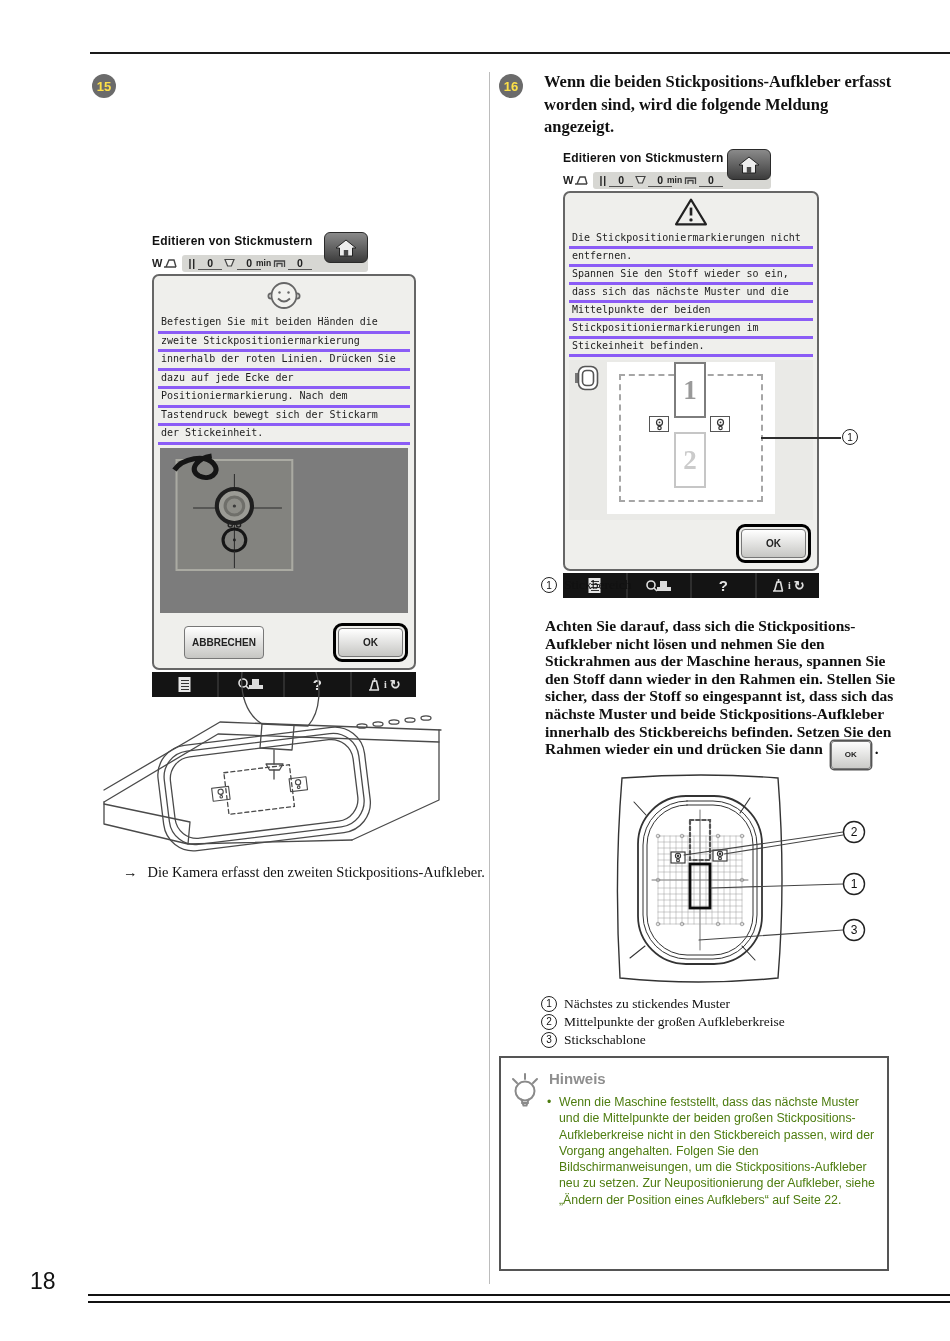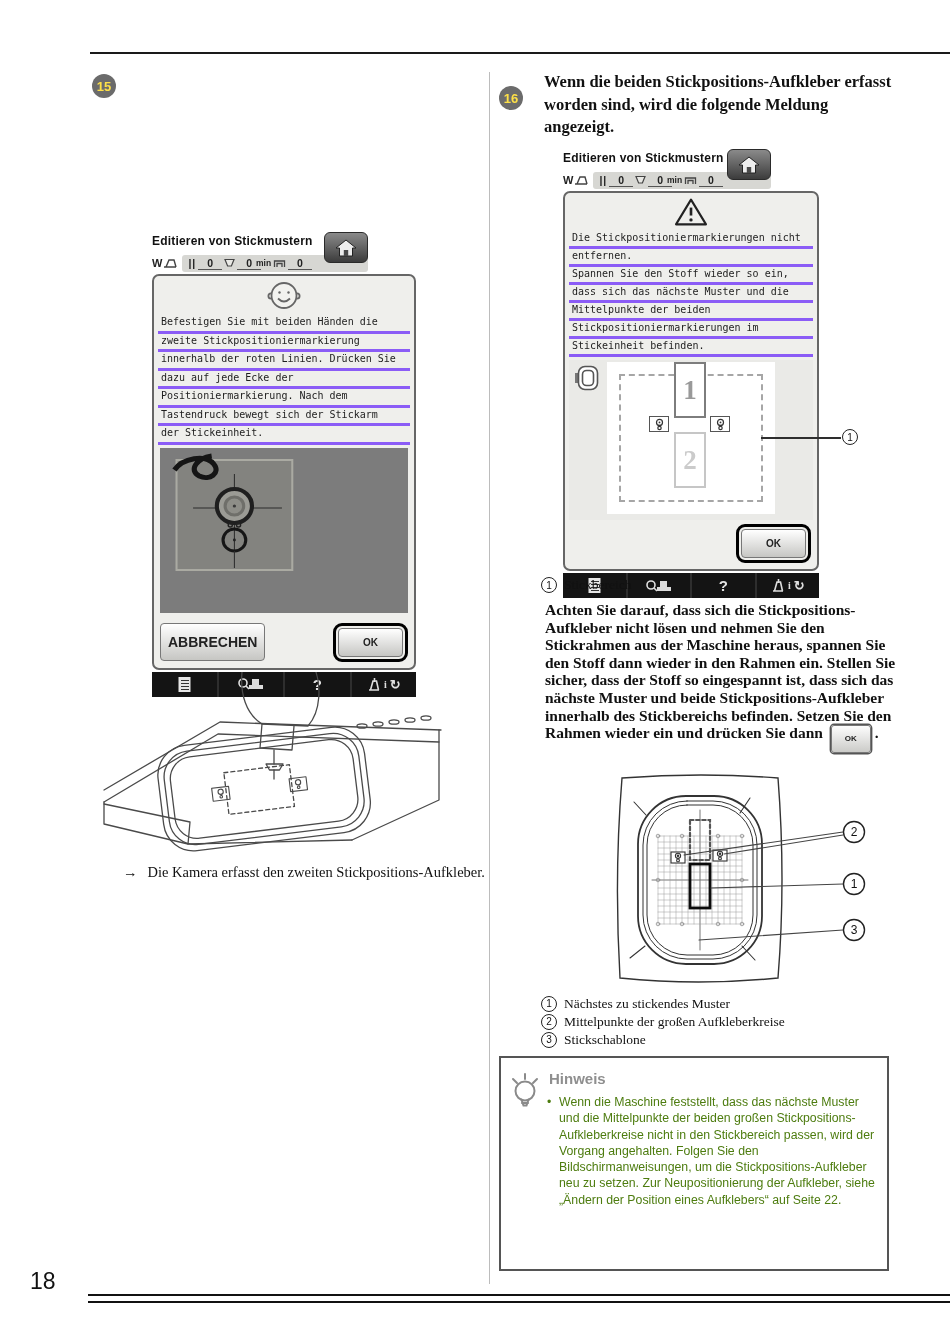--- a/index.html
+++ b/index.html
@@ -42,21 +42,21 @@
   .scr-body { border:2px solid #666; border-radius:7px; background:#efefec; padding:4px; margin-top:1px; }
   .msg-icon { text-align:center; }
   .msg-line { font-family:"DejaVu Sans Mono", monospace; font-size:10px; line-height:12px; color:#1d1d1d;
               border-bottom:3px solid #8b5cf6; padding:1px 1px 2px 3px; }
   .scr1 .msg-line { line-height:12.5px; }
 
   .camera { position:relative; margin:3px 2px 2px; }
   .btn-row { display:flex; align-items:center; padding:4px 2px 2px; }
   .btn { background:linear-gradient(#ffffff,#c6c6c3); border:1px solid #777; border-radius:4px;
          color:#222; font-weight:bold; font-family:"Liberation Sans", sans-serif; }
-  .btn-cancel { font-size:14px; padding:10px 7px; }
+  .btn-cancel { font-size:10px; padding:10px 7px;margin-left:24px; }
   .ok-hl { border:3.5px solid #000; border-radius:9px; padding:2px; margin-left:auto; background:#efefec; }
   .btn-ok { font-size:10px; padding:8px 24px; }
 
   .taskbar { display:flex; gap:2px; background:#2e2e2e; margin-top:2px; height:25px; }
   .task-btn { flex:1; background:#141414; display:flex; align-items:center; justify-content:center; gap:3px; }
   .help-q { color:#e4e4e4; font-weight:bold; font-size:15px; }
   .rot-glyph { color:#e0e0e0; font-size:13px; font-weight:bold; line-height:1; }
   .info-i { color:#e0e0e0; font-size:10px; font-weight:bold; font-family:"Liberation Serif", serif; }
 
   
@@ -72,21 +72,21 @@
              display:flex; align-items:center; justify-content:center; }
   .callout-line { position:absolute; left:761px; top:437px; width:80px; height:1.6px; background:#2e2e2e; }
   .circ-num { display:inline-flex; width:16px; height:16px; border:1.1px solid #222; border-radius:50%;
               align-items:center; justify-content:center; font-size:10px; color:#111; background:#fff;
               font-family:"Liberation Sans", sans-serif; font-weight:normal; flex:none; }
   .callout-circ { position:absolute; left:842px; top:429px; }
 
   .cap-row { position:absolute; display:flex; align-items:center; gap:7px;
              font-family:"Liberation Serif", serif; font-size:13.5px; color:#111; }
   .para { position:absolute; font-family:"Liberation Serif", serif; font-weight:bold; font-size:15.5px;
-          line-height:17.6px; color:#111; }
+          line-height:17.6px; color:#111;margin-top:16px; }
   .fig-caps { position:absolute; display:flex; flex-direction:column; gap:2px; }
   .fig-caps .row { display:flex; align-items:center; gap:7px; font-family:"Liberation Serif", serif;
                    font-size:13.5px; color:#111; line-height:14px; }
 
   .result-line { position:absolute; font-family:"Liberation Serif", serif; font-size:14.5px; color:#111;
                  display:flex; gap:10px; }
 
   
   .note { position:absolute; left:499px; top:1056px; width:390px; height:215px; border:2px solid #555; background:#fff; }
   .note-title { position:absolute; left:48px; top:12px; font-weight:bold; font-size:15px; color:#8f8f8f; }
@@ -251,21 +251,21 @@
         </g>
       </g>
     </svg>
   </div>
 
   <div class="result-line" style="left:123px; top:864px;">
     <span>→</span>
     <span>Die Kamera erfasst den zweiten Stickpositions-Aufkleber.</span>
   </div>
 
-  <div class="badge" style="left:499px; top:74px;margin-top:12px;">16</div>
+  <div class="badge" style="left:499px; top:74px;">16</div>
   <div class="step-text lh-norm" style="left:544px; top:71px; width:352px;">Wenn die beiden Stickpositions-Aufkleber erfasst worden sind, wird die folgende Meldung angezeigt.</div>
 
   <div class="screen scr2" style="left:563px; top:147px; width:256px;">
     <div class="scr-top">
       <div class="scr-header">
         <span class="scr-title">Editieren von Stickmustern</span>
         <svg width="30" height="13" viewBox="0 0 30 13">
           <g stroke="#333" stroke-width="1.6" fill="none">
             <path d="M2,2 h10 M4.5,2 v9 M9.5,2 v9"></path>
               <path d="M17,2 h10 M19.5,2 v9 M24.5,2 v9"></path>

